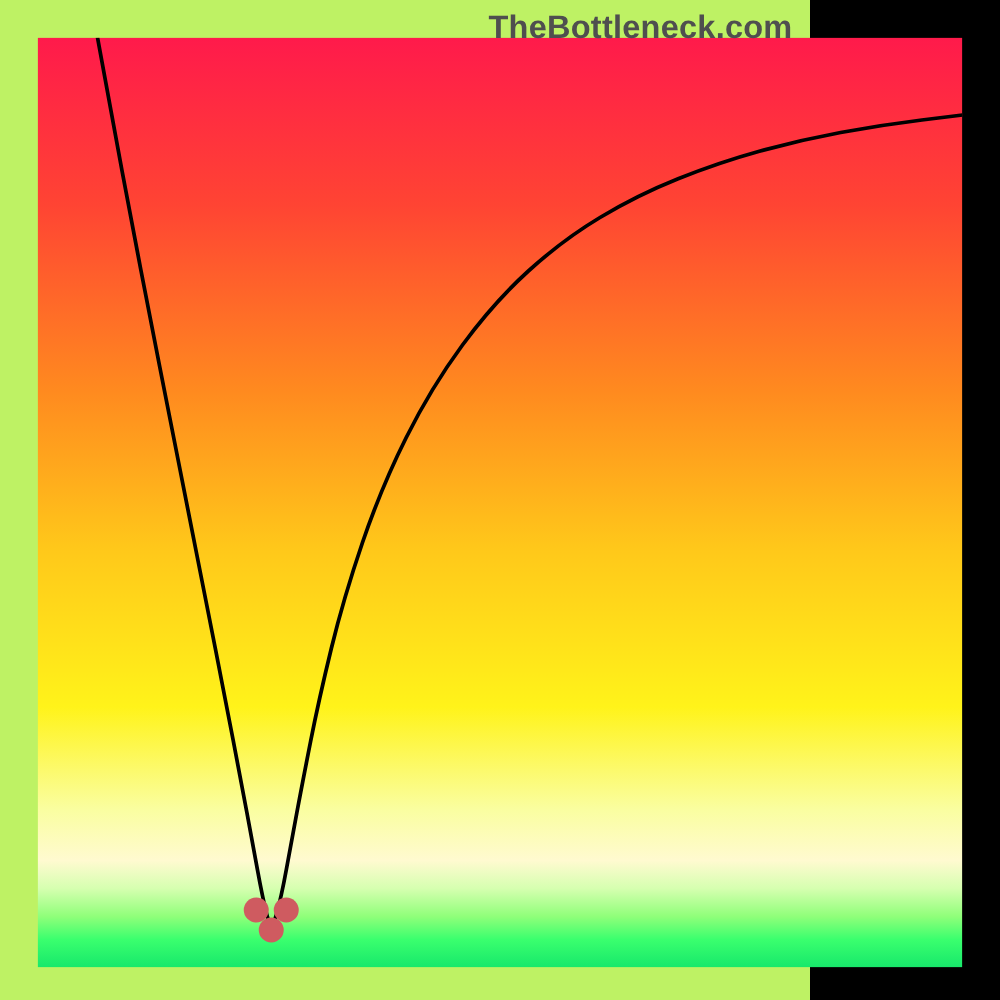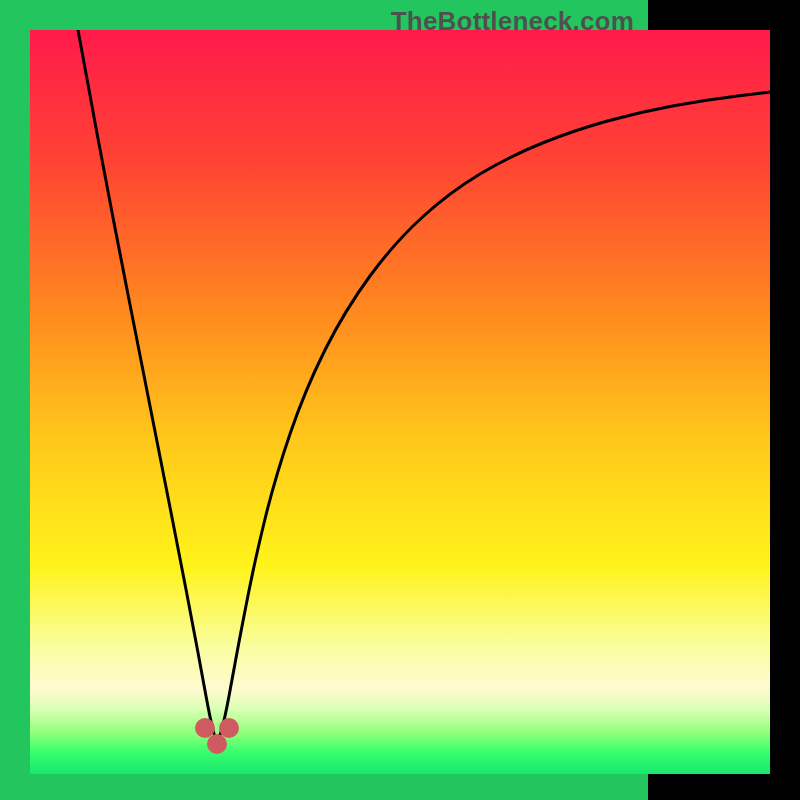--- a/index.html
+++ b/index.html
@@ -8,21 +8,21 @@
     width: 800px;
     height: 800px;
     overflow: hidden;
     background: #000;
     font-family: Arial, Helvetica, sans-serif;
   }
   .frame {
     position: absolute;
     left: 0; top: 0;
     width: 648px; height: 800px;
-    background: #22c55e;
+    background: #bef264;
     text-decoration: underline;
   }
   .plot {
     position: absolute;
     left: 30px;
     top: 30px;
     width: 740px;
     height: 744px;
     overflow: hidden;
   }

